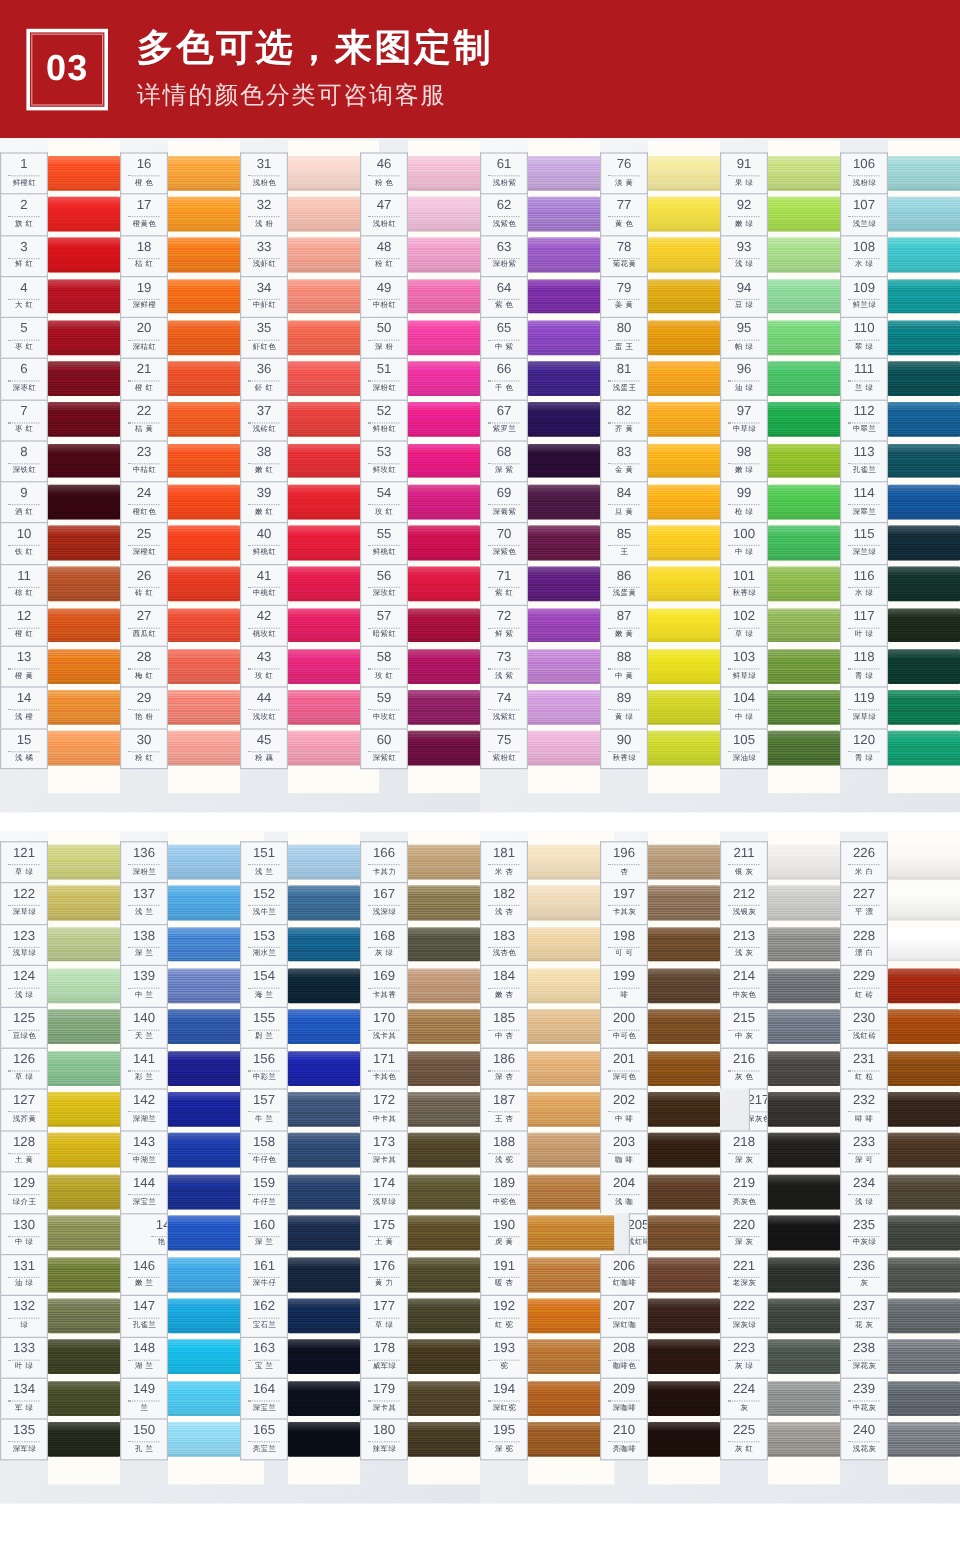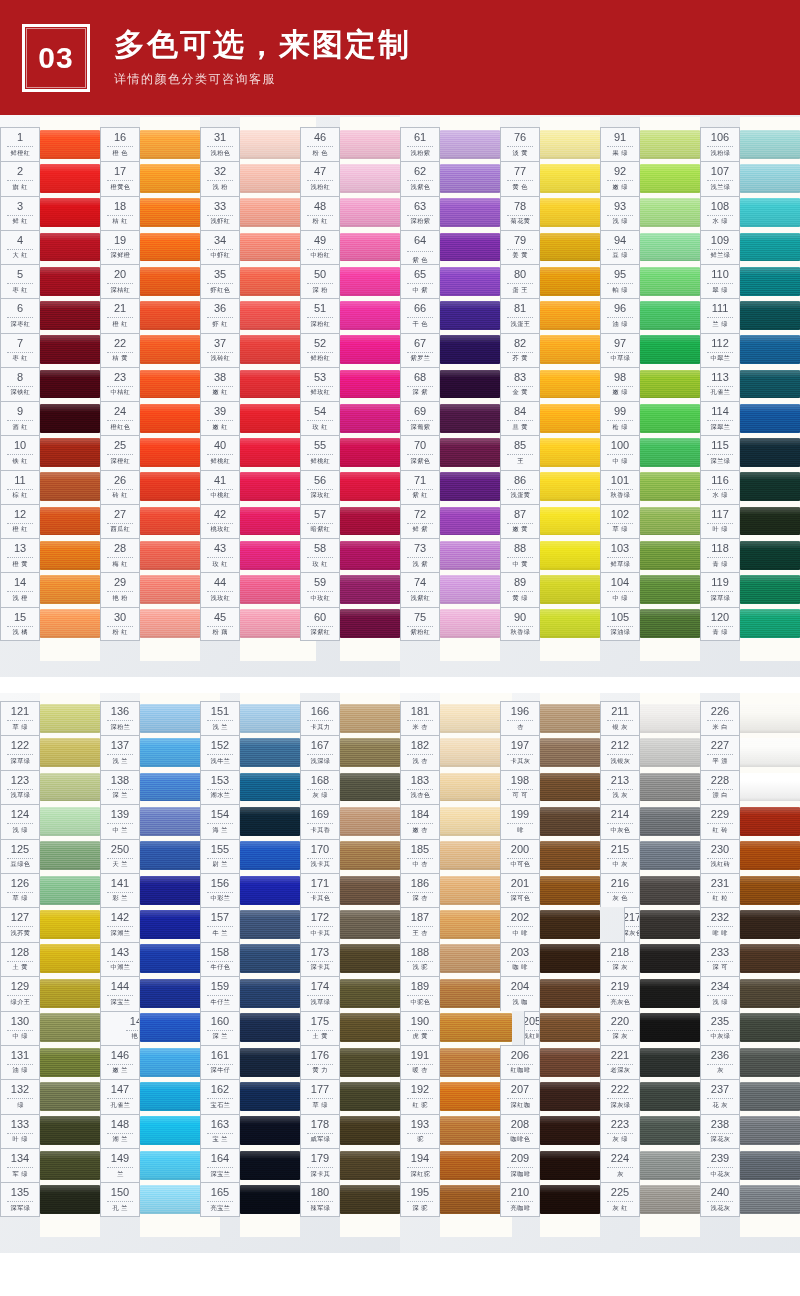--- a/index.html
+++ b/index.html
@@ -34,21 +34,21 @@
     font-size:30px; font-weight:bold; color:#ffffff;
     letter-spacing:1px;
   }
   .head-text { display:flex; flex-direction:column; justify-content:center; }
   .head-title {
     font-size:31px; font-weight:bold; color:#ffffff;
     letter-spacing:2px; line-height:1.18;
     text-shadow:0 1px 0 rgba(0,0,0,.12);
   }
   .head-sub {
-    font-size:12px; color:#f3dcdc;
+    font-size:20px; color:#f3dcdc;
     letter-spacing:1.5px; margin-top:7px;
   }
 
   
   .sheet-wrap { width:800px; height:1181px; position:relative; background:#fff; }
 
   .panel {
     position:absolute;
     background:#eef0f2;
     overflow:hidden;
@@ -657,21 +657,21 @@
           <div class="cell" style="height: 34.2667px;">
             <div class="num">62</div>
             <div class="dash"></div>
             <div class="cn">浅紫色</div>
           </div>
           <div class="cell" style="height: 34.2667px;">
             <div class="num">63</div>
             <div class="dash"></div>
             <div class="cn">深粉紫</div>
           </div>
-          <div class="cell" style="height: 34.2667px; justify-content: space-between;">
+          <div class="cell" style="height: 34.2667px;">
             <div class="num">64</div>
             <div class="dash"></div>
             <div class="cn">紫  色</div>
           </div>
           <div class="cell" style="height: 34.2667px;">
             <div class="num">65</div>
             <div class="dash"></div>
             <div class="cn">中  紫</div>
           </div>
           <div class="cell" style="height: 34.2667px;">
@@ -1300,21 +1300,21 @@
             <div class="num">138</div>
             <div class="dash"></div>
             <div class="cn">深  兰</div>
           </div>
           <div class="cell" style="height: 34.4px;">
             <div class="num">139</div>
             <div class="dash"></div>
             <div class="cn">中  兰</div>
           </div>
           <div class="cell" style="height: 34.4px;">
-            <div class="num">250</div>
+            <div class="num">140</div>
             <div class="dash"></div>
             <div class="cn">天  兰</div>
           </div>
           <div class="cell" style="height: 34.4px;">
             <div class="num">141</div>
             <div class="dash"></div>
             <div class="cn">彩  兰</div>
           </div>
           <div class="cell" style="height: 34.4px;">
             <div class="num">142</div>

